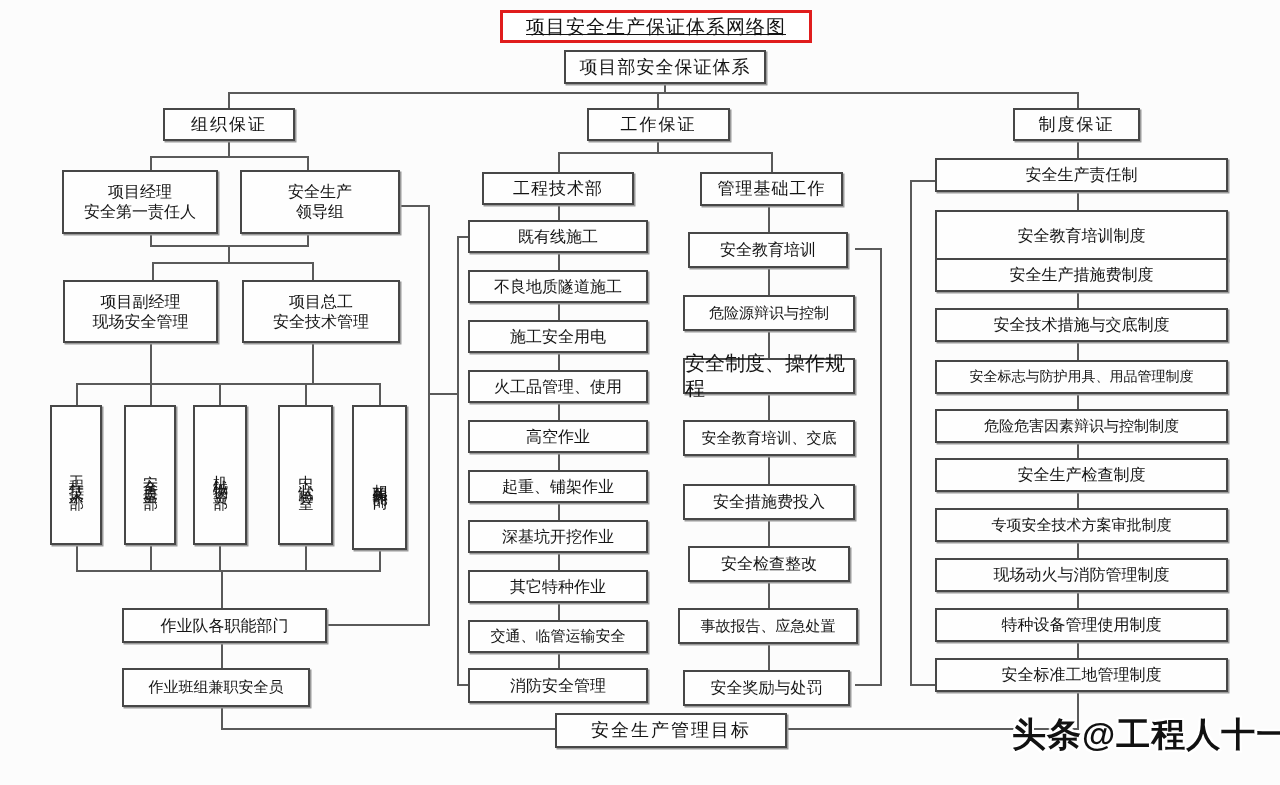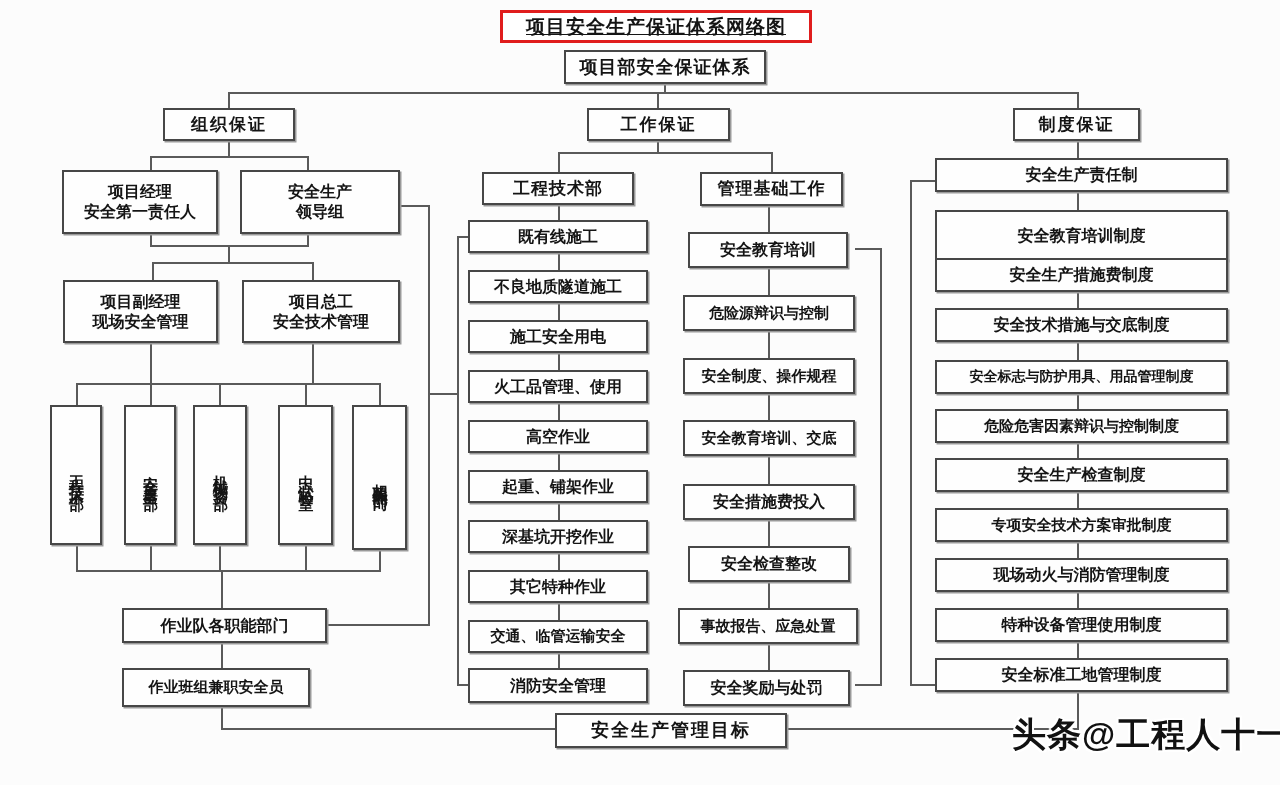--- a/index.html
+++ b/index.html
@@ -2,21 +2,21 @@
 <html><head>
 <meta charset="utf-8">
 <style>
   html,body{margin:0;padding:0;background:#e9e9e9;}
   .stage{position:relative;width:1280px;height:785px;background:#fcfcfc;overflow:hidden;
          font-family:"Liberation Sans","DejaVu Sans",sans-serif;color:#141414;}
   .ln{position:absolute;background:#5a5a5a;z-index:1;}
   .h{height:2px;} .v{width:2px;}
   .bx{position:absolute;z-index:2;box-sizing:border-box;background:#fefefe;
       border:2px solid #474747;display:flex;align-items:center;justify-content:center;
-      font-weight:bold;text-align:left;font-size:16px;line-height:1.25;
+      font-weight:normal;text-align:left;font-size:16px;line-height:1.25;
       box-shadow:1.5px 1.5px 0 #9a9a9a;}
   .bx.two{flex-direction:column;}
   .bx.vert{writing-mode:vertical-rl;text-orientation:upright;letter-spacing:5px;font-size:15px;}
   .title{border:3px solid #e01d1d;font-size:19px;box-shadow:none;background:#fff;}
   .title span{text-decoration:underline;letter-spacing:1px;}
   .root{font-size:18px;letter-spacing:1px;}
   .head{font-size:17px;letter-spacing:2px;}
   .item{font-size:16px;}
   .inst-item{font-size:16px;}
   .goal{font-size:18px;letter-spacing:2px;}
@@ -212,21 +212,21 @@
 
   <div class="bx item" style="left:468px;top:668px;width:180px;height:35px">
       <span>消防安全管理</span>
     </div>
   <div class="bx item" style="left:688px;top:232px;width:160px;height:36px">
       <span>安全教育培训</span>
     </div>
   <div class="bx item" style="left:683px;top:295px;width:172px;height:36px;font-size:15px">
       <span>危险源辩识与控制</span>
     </div>
-  <div class="bx item" style="left:683px;top:358px;width:172px;height:36px;font-size:15px">
+  <div class="bx item" style="left:683px;top:358px;width:172px;height:36px;font-size:20px">
       <span>安全制度、操作规程</span>
     </div>
   <div class="bx item" style="left:683px;top:420px;width:172px;height:36px;font-size:15px">
       <span>安全教育培训、交底</span>
     </div>
   <div class="bx item" style="left:683px;top:484px;width:172px;height:36px">
       <span>安全措施费投入</span>
     </div>
   <div class="bx item" style="left:688px;top:546px;width:162px;height:36px">
       <span>安全检查整改</span>

